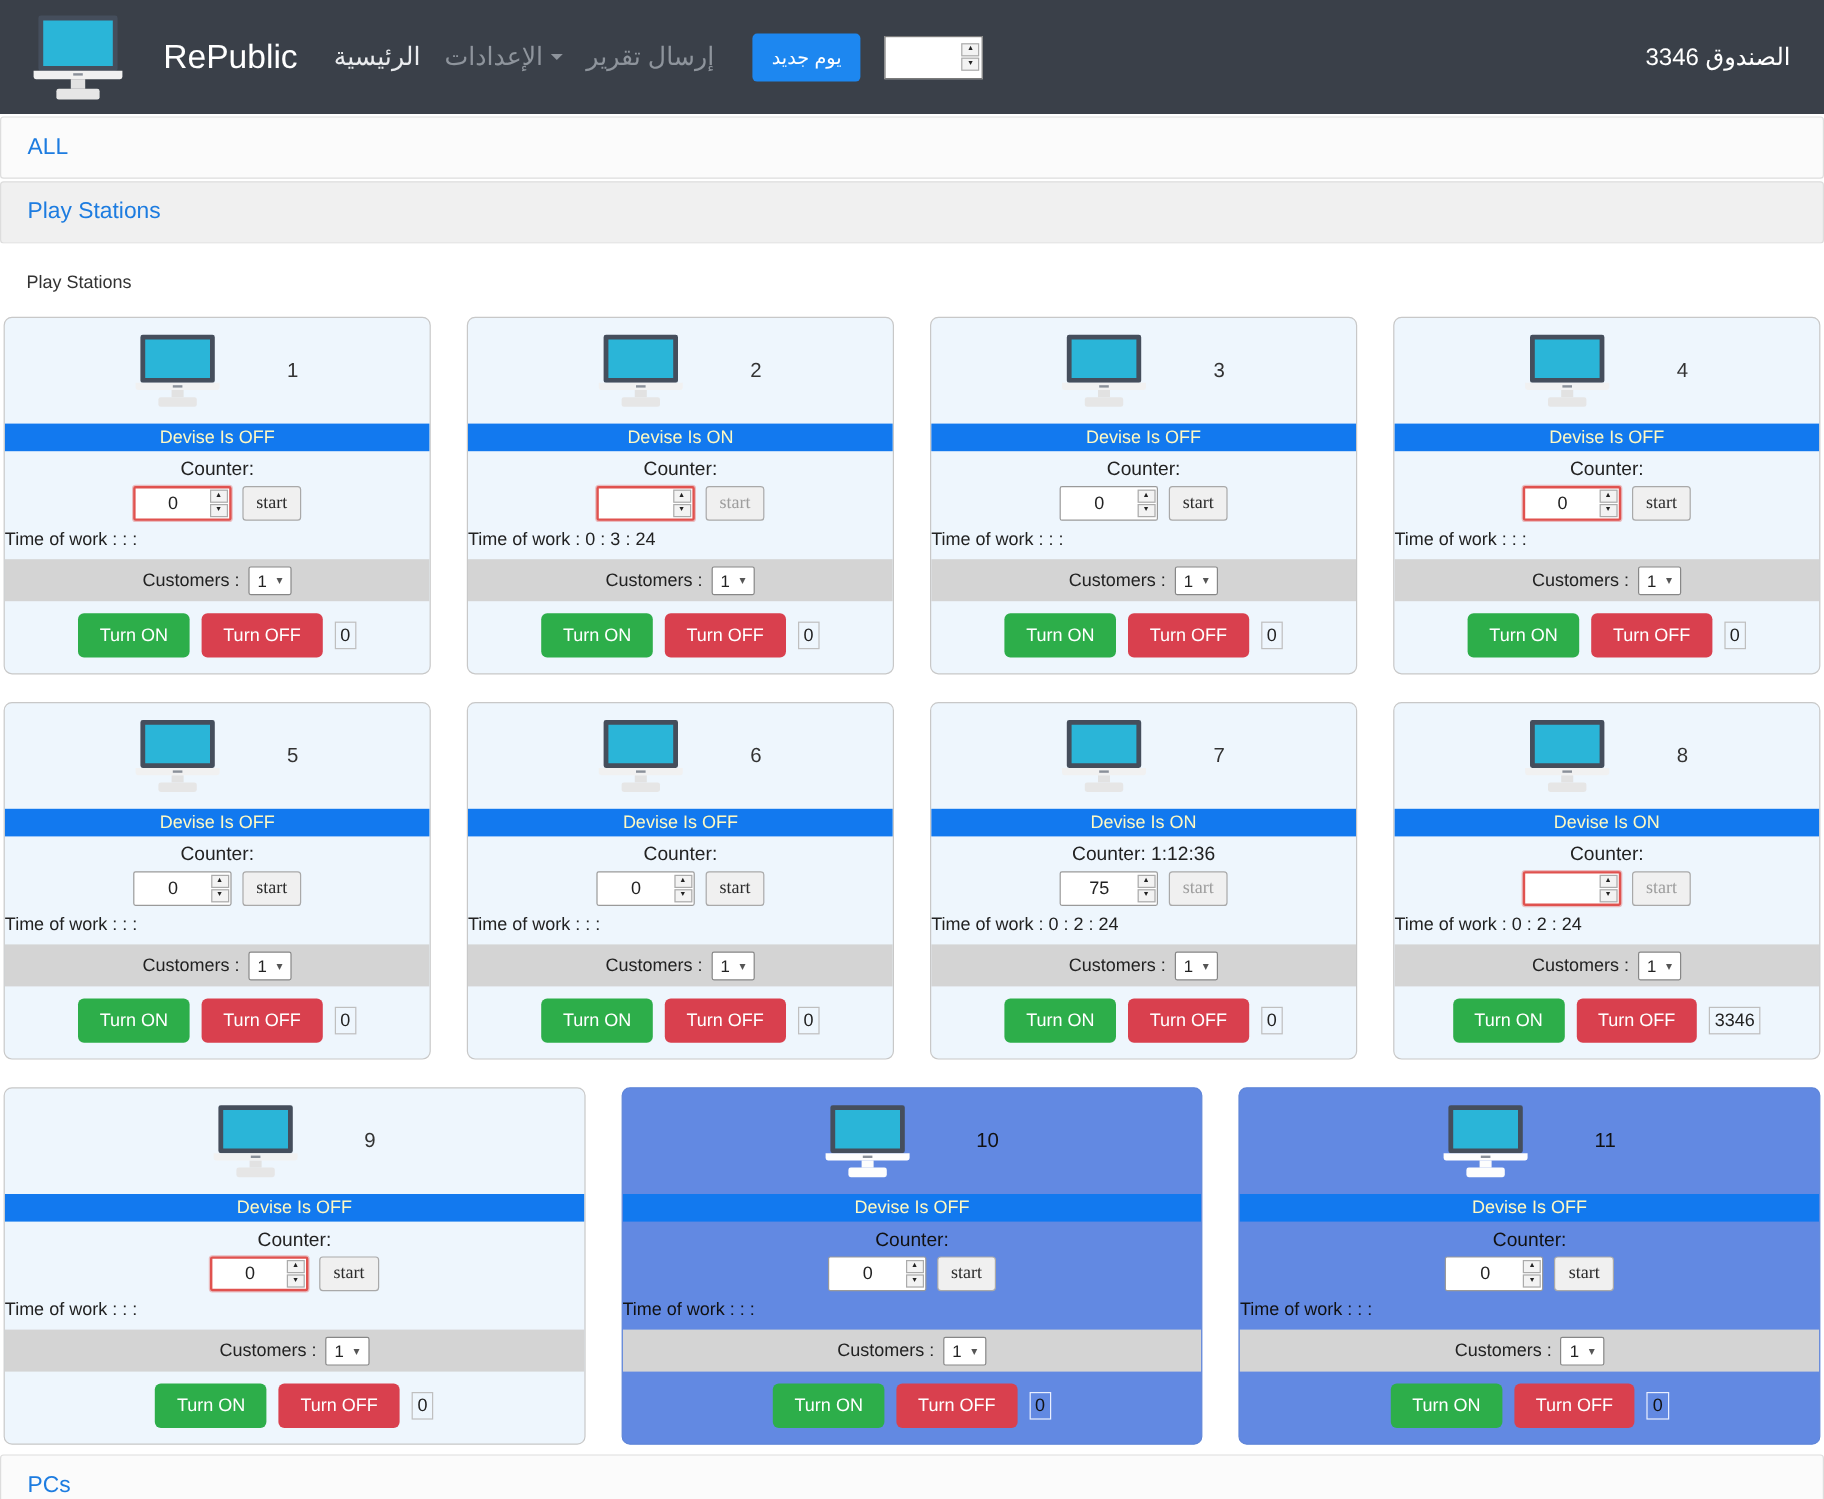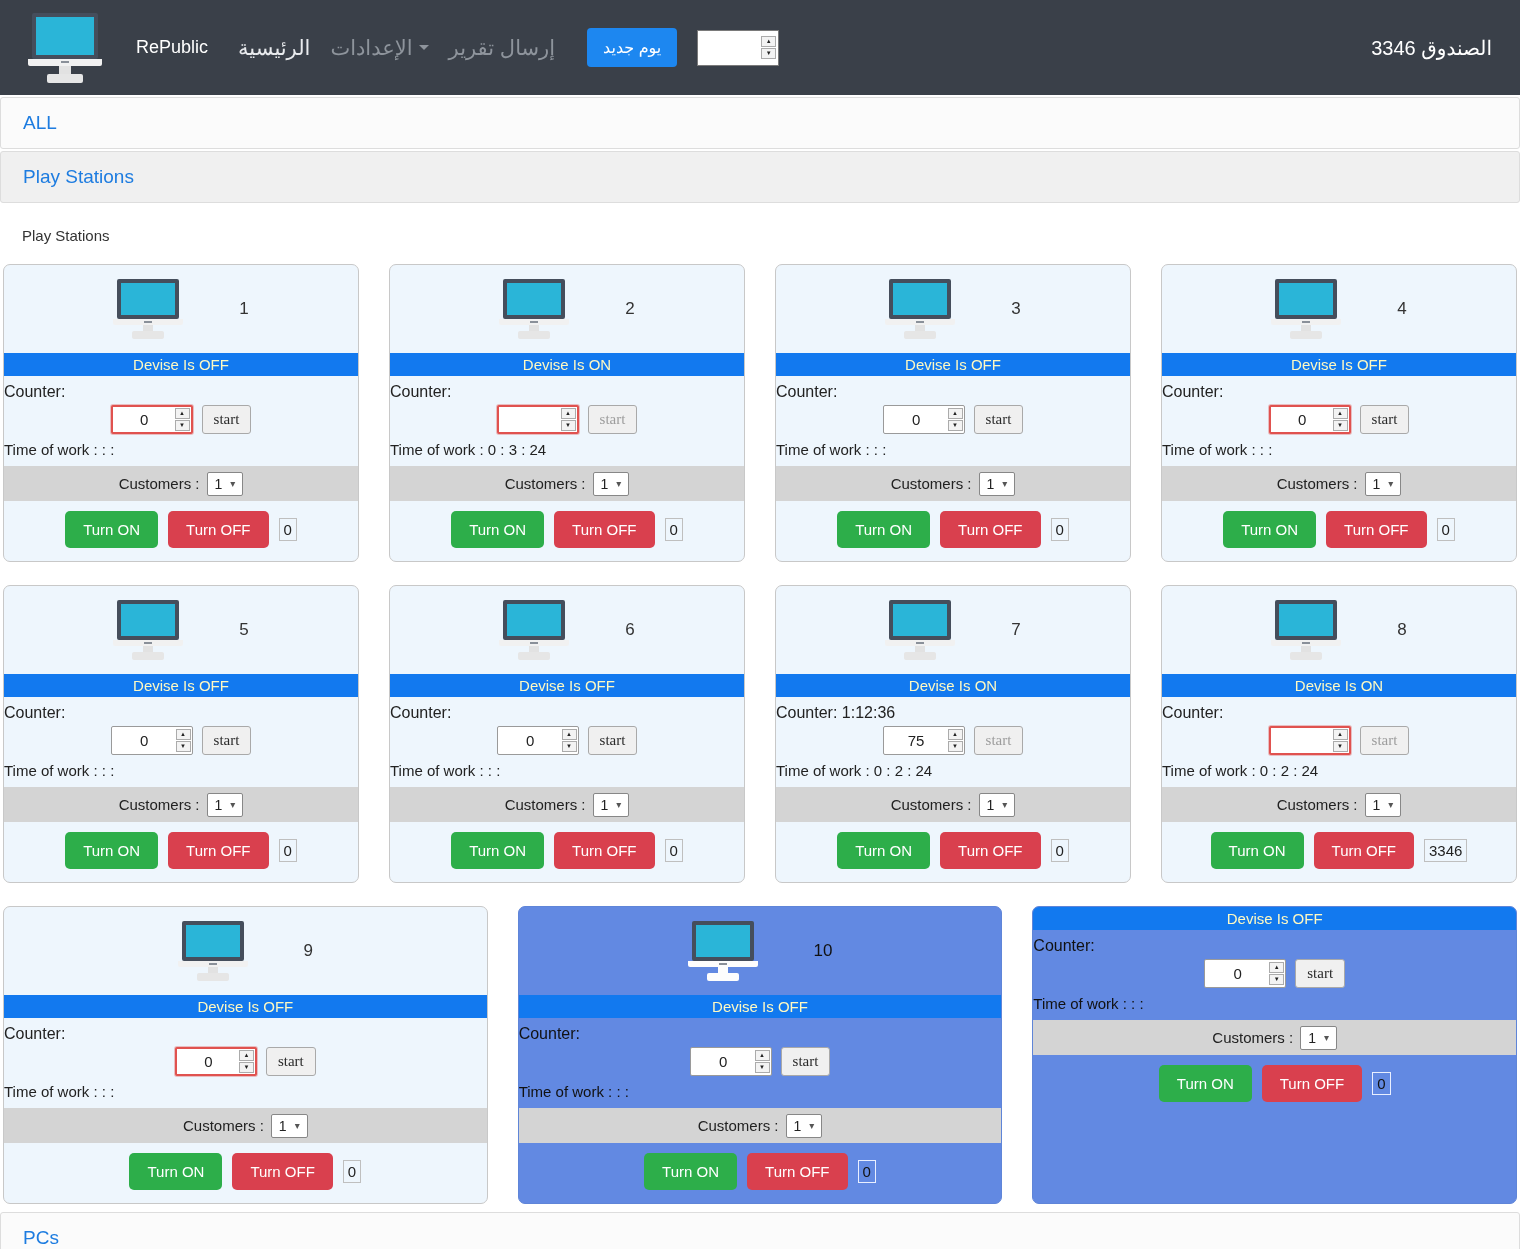--- a/index.html
+++ b/index.html
@@ -2,21 +2,21 @@
 <html><head>
 <meta charset="utf-8">
 <style>
   * { margin:0; padding:0; box-sizing:border-box; }
   html,body { background:#fff; }
   body { width:1520px; font-family:"Liberation Sans", sans-serif; color:#222; }
 
   
   .navbar { height:95px; background:#3a4049; display:flex; align-items:center; padding:0 28px; }
   .nav-left { display:flex; align-items:center; gap:20px; }
-  .brand { color:#fff; font-size:18px; margin-left:14px; margin-right:10px; }
+  .brand { color:#fff; font-size:28px; margin-left:14px; margin-right:10px; }
   .nav-link { font-size:21px; color:#8e949c; text-decoration:none; display:flex; align-items:center; gap:6px; }
   .nav-link.active { color:#e9ebee; }
   .caret { width:0; height:0; border-left:5px solid transparent; border-right:5px solid transparent; border-top:5px solid #8e949c; display:inline-block; }
   .btn-newday { background:#1d87f0; color:#fff; border:none; border-radius:4px; font-size:16px; padding:10px 16px; margin-left:12px; font-family:inherit; cursor:pointer; }
   .nav-num-input { width:82px; height:36px; background:#fff; border:1px solid #7a7a7a; display:flex; align-items:center; justify-content:flex-end; padding:2px; }
   .nav-right { margin-left:auto; color:#fff; font-size:20px; }
 
   
   .monitor { display:inline-flex; flex-direction:column; align-items:center; }
   .monitor .scr { border:4px solid #454e5c; background:#2ab5d8; border-radius:2px; }
@@ -37,21 +37,21 @@
 
   
   .grid { display:grid; gap:23px 30px; padding:0 3px; }
   .grid-4 { grid-template-columns:repeat(4,1fr); }
   .grid-3 { grid-template-columns:repeat(3,1fr); margin-top:23px; }
 
   .card { background:#eef6fd; border:1px solid #c8c8c8; border-radius:7px; overflow:hidden; display:flex; flex-direction:column; }
   .card-top { height:88px; display:flex; align-items:center; justify-content:center; gap:56px; }
   .card-num { font-size:17px; color:#333; }
   .status-bar { background:#1279ef; color:#fef9c3; text-align:center; font-size:15px; padding:3px 0; }
-  .counter-label { text-align:left; font-size:16px; color:#222; margin-top:7px; }
+  .counter-label { text-align:center; font-size:16px; color:#222; margin-top:7px; }
   .input-row { display:flex; align-items:center; justify-content:center; gap:9px; margin-top:4px; }
   .num-input { width:82px; height:29px; background:#fff; border:1px solid #9a9a9a; border-radius:2px; display:flex; align-items:center; padding:1px; }
   .num-input .val { flex:1; text-align:center; font-size:15px; color:#222; }
   .num-input.invalid { border:2px solid #e0524f; box-shadow:0 0 0 1px rgba(224,82,79,.35); }
   .spin { width:15px; height:23px; display:flex; flex-direction:column; gap:1px; }
   .spin span { flex:1; background:#f3f3f3; border:1px solid #ababab; font-size:6px; line-height:9px; text-align:center; color:#222; cursor:pointer; }
   .start-btn { background:#f0f0f0; border:1px solid #a9a9a9; border-radius:3px; font-size:15px; color:#2b2b2b; padding:5px 11px; font-family:Liberation Serif, serif; cursor:pointer; }
   .start-btn.disabled { color:#9d9d9d; }
   .time-row { text-align:left; font-size:15px; color:#222; margin:7px 0 8px; }
   .cust-bar { background:#d4d4d4; height:35px; display:flex; align-items:center; justify-content:center; gap:7px; font-size:15px; color:#222; }
@@ -475,20 +475,29 @@
       </span>
     </div>
     <div class="btn-row">
       <button class="btn-on">Turn ON</button>
       <button class="btn-off">Turn OFF</button>
       <span class="badge-box">0</span>
     </div>
   </div>
 
   <div class="card theme-blue">
+    <div class="card-top">
+      <span class="monitor m-md">
+        <span class="scr"></span>
+          <span class="chin"></span>
+          <span class="neck"></span>
+          <span class="base"></span>
+      </span>
+      <span class="card-num">11</span>
+    </div>
     <div class="status-bar">Devise Is OFF</div>
     <div class="counter-label">Counter:</div>
     <div class="input-row">
       <span class="num-input">
         <span class="val">0</span>
         <span class="spin">
             <span>▲</span>
             <span>▼</span>
           </span>
       </span>

